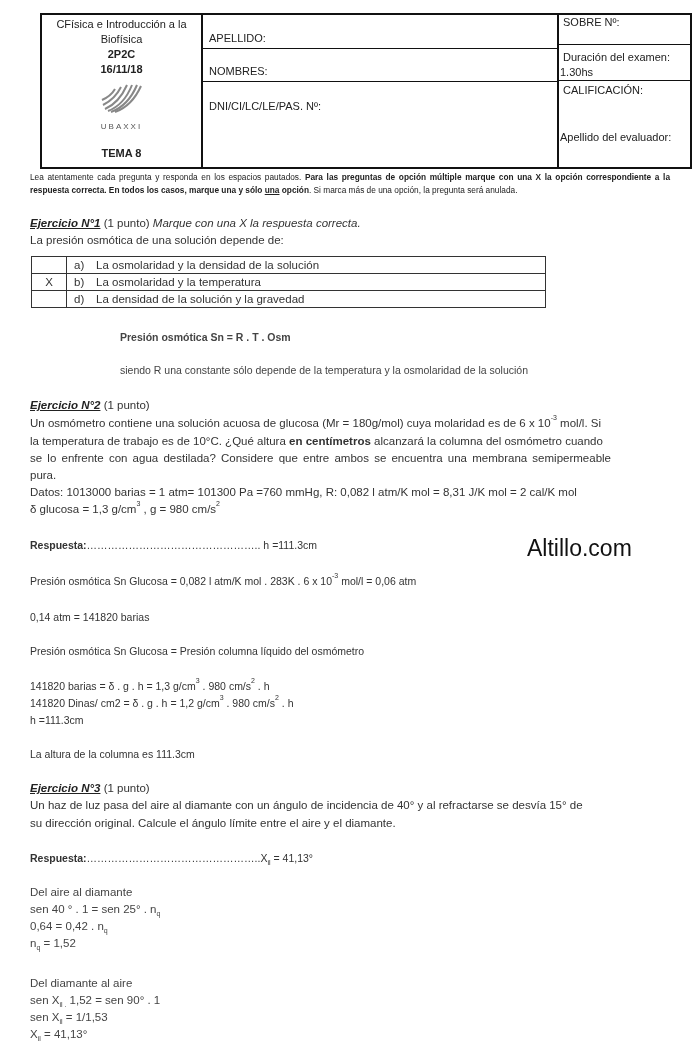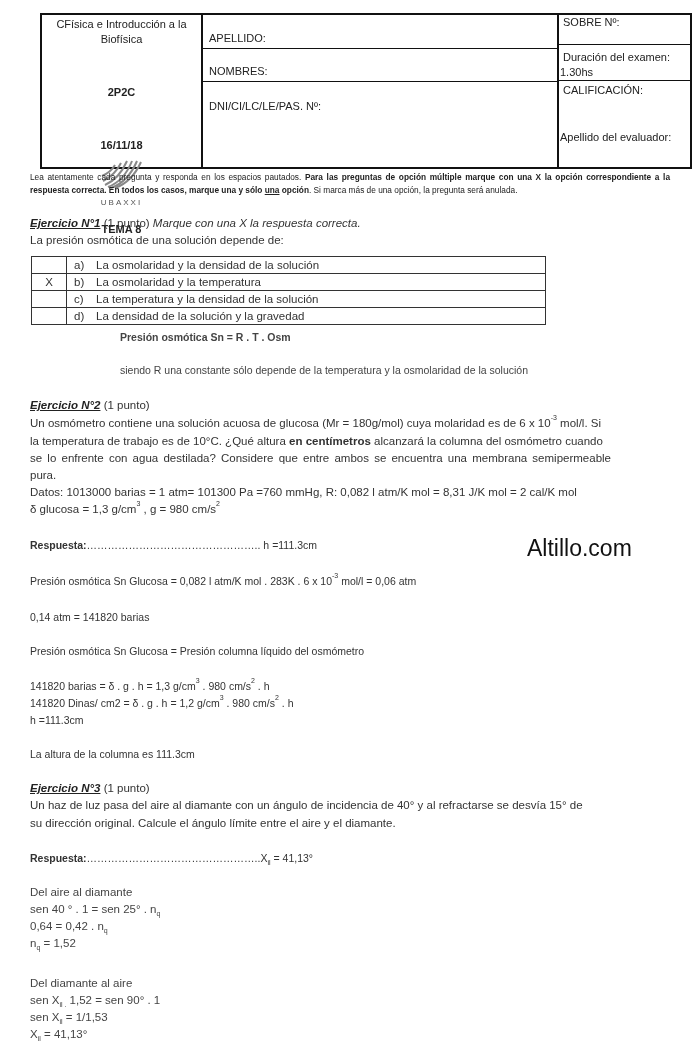--- a/index.html
+++ b/index.html
@@ -11,21 +11,21 @@
   .abs { position: absolute; }
 
   
   .hdr { position: absolute; left: 40px; top: 13px; width: 652px; height: 156px; border: 2px solid #111; box-sizing: border-box; }
   .hdr-left { position: absolute; left: 0; top: 0; width: 159px; height: 152px; border-right: 2px solid #111; text-align: center; font-size: 11px; color: #222; }
   .hdr-mid { position: absolute; left: 161px; top: 0; width: 356px; height: 172px; }
   .hdr-right { position: absolute; left: 515px; top: -2px; width: 135px; height: 156px; border: 2px solid #111; box-sizing: border-box; font-size: 11px; color: #222; }
   .mid-row { position: absolute; left: 0; width: 356px; border-bottom: 1px solid #111; font-size: 11px; color: #222; }
   .mid-row span { position: absolute; left: 6px; bottom: 4px; }
   .hdr-left .l { display: block; line-height: 15px; }
-  .bold { font-weight: bold; margin-top: 38px; }
+  .bold { font-weight: bold; }
   .logo { display: block; margin: 4px auto 0; }
 
   .instr { position: absolute; left: 30px; top: 171px; width: 640px; font-size: 8.3px; line-height: 13px; color: #222; text-align: justify; }
   .instr b { font-weight: bold; }
   .instr u { text-decoration: underline; }
 
   .t { position: absolute; white-space: nowrap; font-size: 11.5px; color: #333; text-align: center; }
   .t.sm { font-size: 10.5px; }
   .ej-title { font-weight: bold; font-style: italic; text-decoration: underline; color: #222; }
   .ital { font-style: italic; }
@@ -96,24 +96,20 @@
       <tr>
         <td class="mark"></td>
         <td class="opt"><span class="letter">a)</span><span>La osmolaridad y la densidad de la solución</span></td>
       </tr>
       <tr>
         <td class="mark">X</td>
         <td class="opt"><span class="letter">b)</span><span>La osmolaridad y la temperatura</span></td>
       </tr>
       <tr>
         <td class="mark"></td>
-        <td class="opt"><span class="letter">c)</span><span>La temperatura y la densidad de la solución</span></td>
-      </tr>
-      <tr>
-        <td class="mark"></td>
         <td class="opt"><span class="letter">d)</span><span>La densidad de la solución y la gravedad</span></td>
       </tr>
     </tbody>
 </table>
 
 <div class="t sm b" style="left:89px;top:331px;color:#444">Presión osmótica Sn = R . T . Osm</div>
 <div class="t sm b" style="left:89px;top:364px;color:#444;font-weight:normal">siendo R una constante sólo depende de la temperatura y la osmolaridad de la solución</div>
 
 <div class="t" style="left:30px;top:399px"><span class="ej-title">Ejercicio N°2</span><span> (1 punto)</span></div>
 <div class="t" style="left:30px;top:417px"><span>Un osmómetro contiene una solución acuosa de glucosa (Mr = 180g/mol) cuya molaridad es de 6 x 10</span><sup>-3</sup><span> mol/l. Si</span></div>

